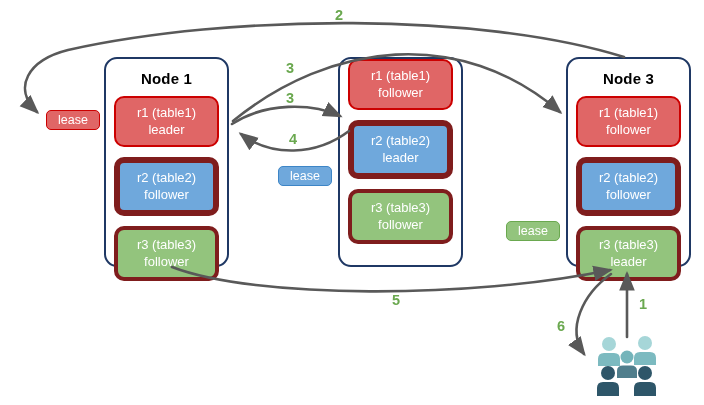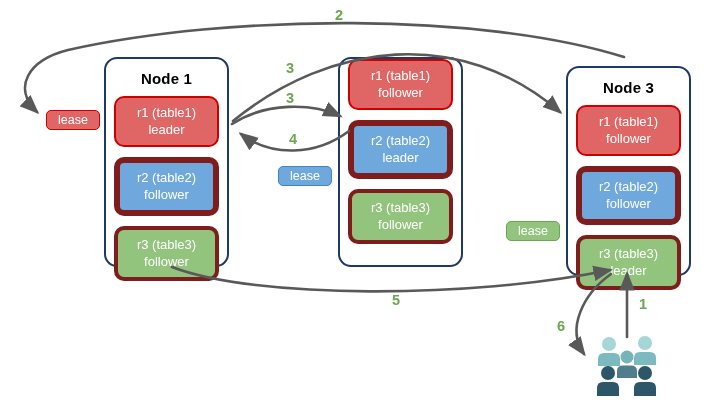--- a/index.html
+++ b/index.html
@@ -6,21 +6,21 @@
   .stage{
     position:relative;width:704px;height:405px;background:#ffffff;overflow:hidden;
     font-family:"Liberation Sans","DejaVu Sans",sans-serif;
   }
   .node{
     position:absolute;top:57px;width:121px;height:206px;background:#fff;
     border:2px solid #1f3864;border-radius:13px;z-index:1;
   }
   .node-1{left:104px;}
   .node-2{left:338px;}
-  .node-3{left:566px;margin-top:9px;}
+  .node-3{left:566px;}
   .node-title{
     text-align:center;font-size:15px;font-weight:bold;color:#000;
     margin:11px 0 9px 0;letter-spacing:.2px;
   }
   .replica{
     margin:0 8px 10px 8px;height:47px;border-radius:10px;
     display:flex;flex-direction:column;align-items:center;justify-content:center;
     color:#fff;font-size:13px;line-height:1.28;text-align:center;
   }
   .replica-red{background:#e06666;border:2px solid #cc0000;}

